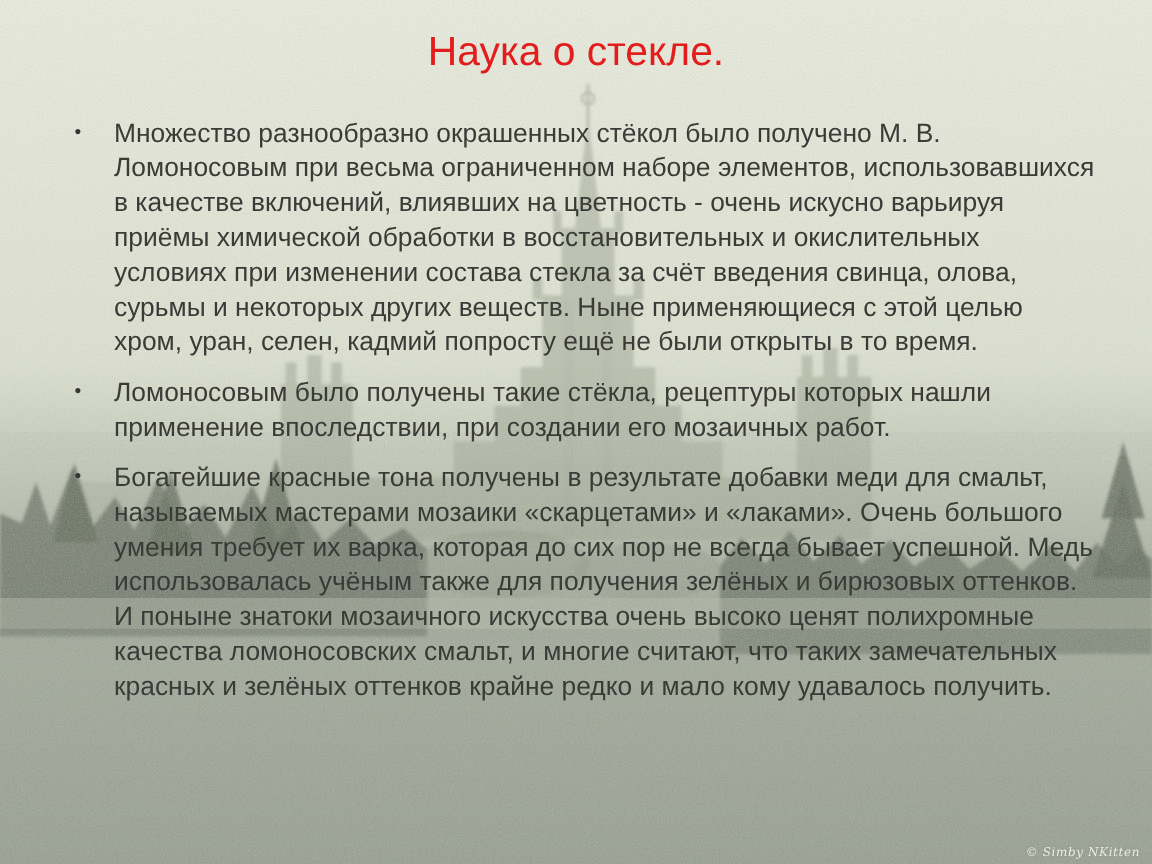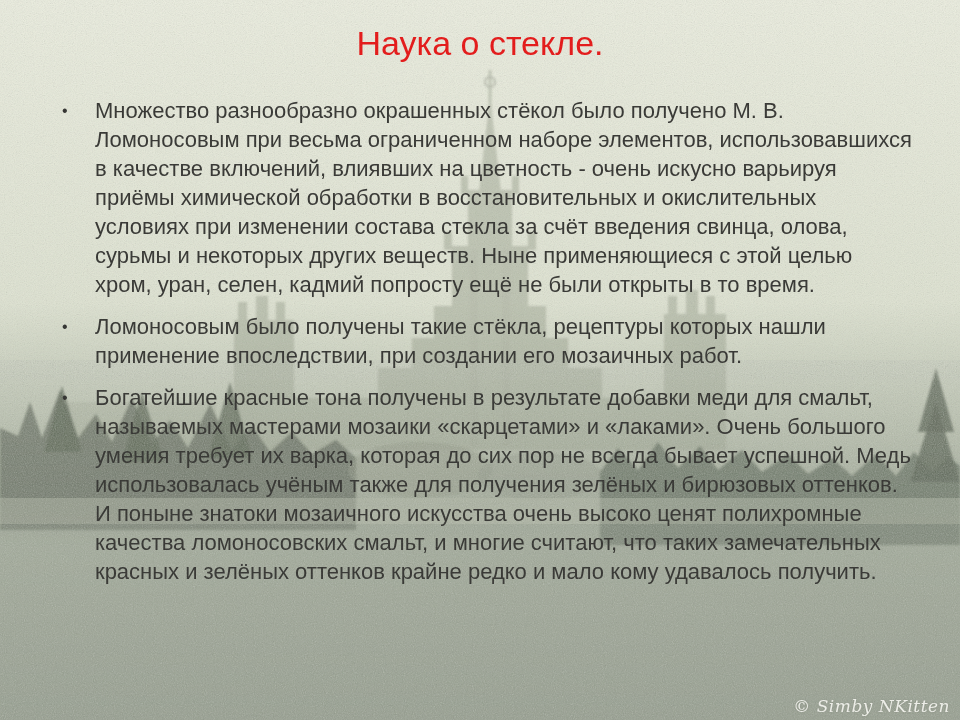--- a/index.html
+++ b/index.html
@@ -22,21 +22,21 @@
   .bullet-item{
     position:relative;margin:0 0 13px 0;padding-left:95px;
     font-size:22px;line-height:29px;color:#333330;width:818px;
     text-align:left;
   }
   .bullet-marker{
     position:absolute;left:62px;top:0;font-size:16px;line-height:29px;color:#2e2e2c;
   }
   .watermark{
     position:absolute;right:10px;bottom:4px;z-index:3;
-    font-family:"DejaVu Serif",serif;font-style:italic;font-size:17px;
+    font-family:"DejaVu Serif",serif;font-style:italic;font-size:10px;
     color:rgba(253,253,248,0.88);letter-spacing:0.5px;
     text-shadow:0 0 2px rgba(120,125,112,0.6);
   }
   .grain-top{position:absolute;inset:0;z-index:4;pointer-events:none;}
 </style>
 </head>
 <body>
 
 <div class="slide">
 

